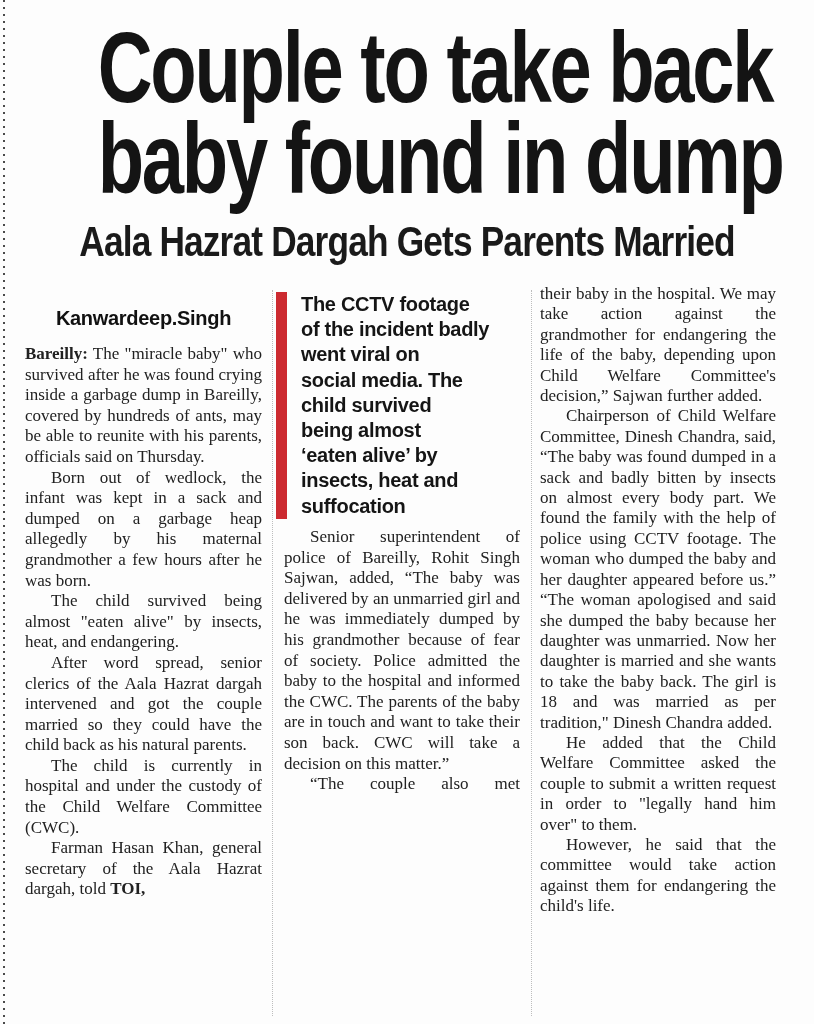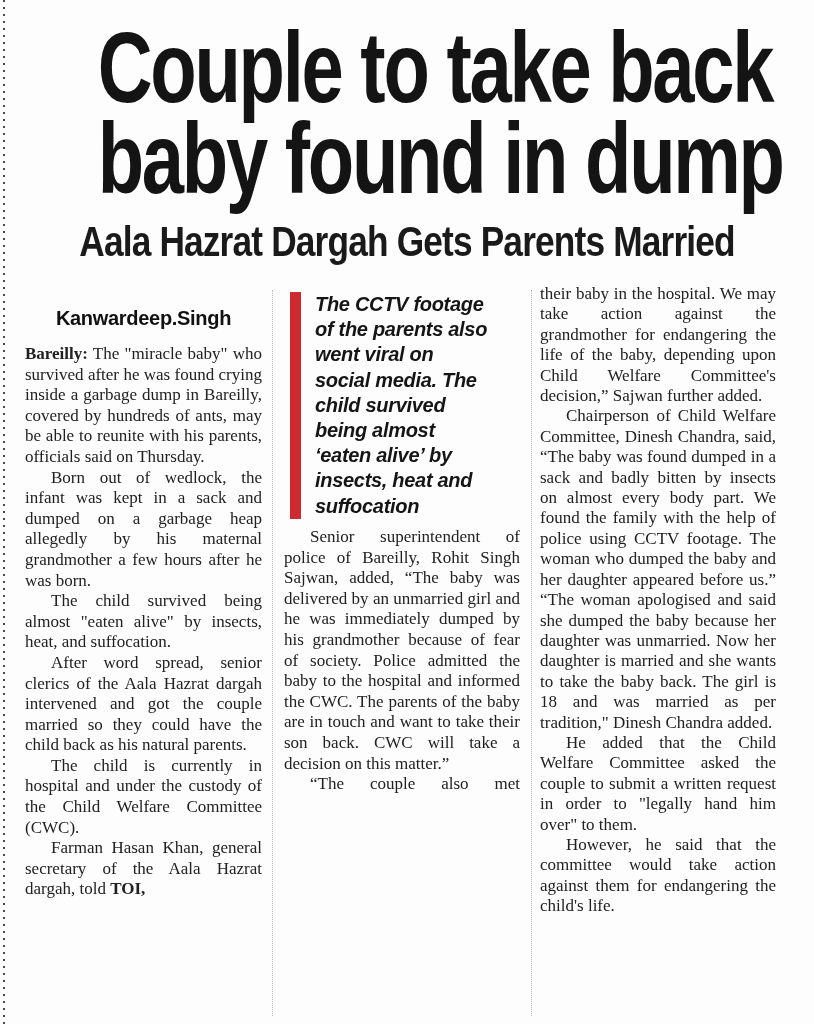--- a/index.html
+++ b/index.html
@@ -79,23 +79,22 @@
   .col p.ind { text-indent: 26px; }
   .bold { font-weight: bold; margin-top: 28px; }
   .jlast { text-align-last: justify; }
 
   .col1 { left: 25px;  top: 344px; width: 237px; }
   .col2 { left: 284px; top: 527px; width: 236px; }
   .col3 { left: 540px; top: 284px; width: 236px; line-height: 20.4px; }
 
   .pullquote {
     position: absolute;
-    left: 290px; top: 292px; width: 237px;
+    left: 276px; top: 292px; width: 237px;
     display: flex;
-    font-style: italic;
   }
   .pq-bar {
     width: 11px;
     background: #cc2a30;
     flex: 0 0 11px;
   }
   .pq-text {
     margin-left: 14px;
     font-family: "Liberation Sans", sans-serif;
     font-weight: bold;
@@ -119,31 +118,31 @@
 
   <h2 class="subhead">Aala Hazrat Dargah Gets Parents Married</h2>
 
   <div class="byline">
     <div class="byline-name">Kanwardeep.Singh</div>
   </div>
 
   <div class="col col1">
     <p class="lead"><span class="bold">Bareilly:</span><span> The "miracle baby" who survived after he was found crying inside a garbage dump in Bareilly, covered by hundreds of ants, may be able to reunite with his parents, officials said on Thursday.</span></p>
     <p class="ind">Born out of wedlock, the infant was kept in a sack and dumped on a garbage heap allegedly by his maternal grandmother a few hours after he was born.</p>
-    <p class="ind">The child survived being almost "eaten alive" by insects, heat, and suffocation.</p>
+    <p class="ind">The child survived being almost "eaten alive" by insects, heat, and endangering.</p>
     <p class="ind">After word spread, senior clerics of the Aala Hazrat dargah intervened and got the couple married so they could have the child back as his natural parents.</p>
     <p class="ind">The child is currently in hospital and under the custody of the Child Welfare Committee (CWC).</p>
     <p class="ind"><span>Farman Hasan Khan, general secretary of the Aala Hazrat dargah, told </span><span class="bold">TOI,</span></p>
   </div>
 
   <div class="pullquote">
     <div class="pq-bar"></div>
     <div class="pq-text">
       <div>The CCTV footage</div>
-      <div>of the parents also</div>
+      <div>of the incident badly</div>
       <div>went viral on</div>
       <div>social media. The</div>
       <div>child survived</div>
       <div>being almost</div>
       <div>‘eaten alive’ by</div>
       <div>insects, heat and</div>
       <div>suffocation</div>
     </div>
   </div>
 

